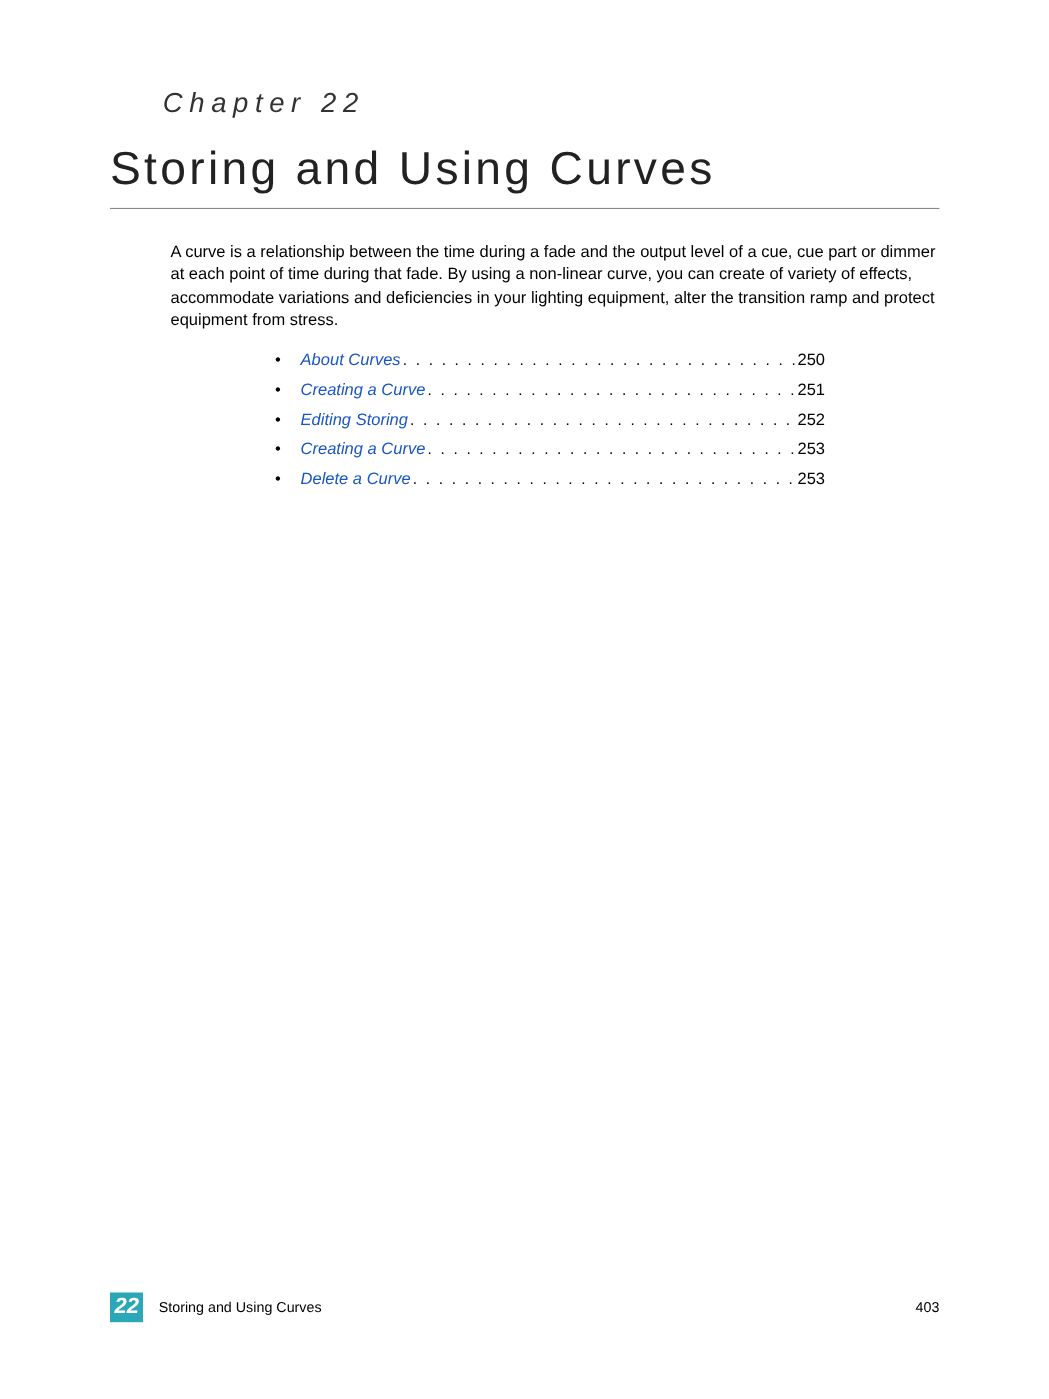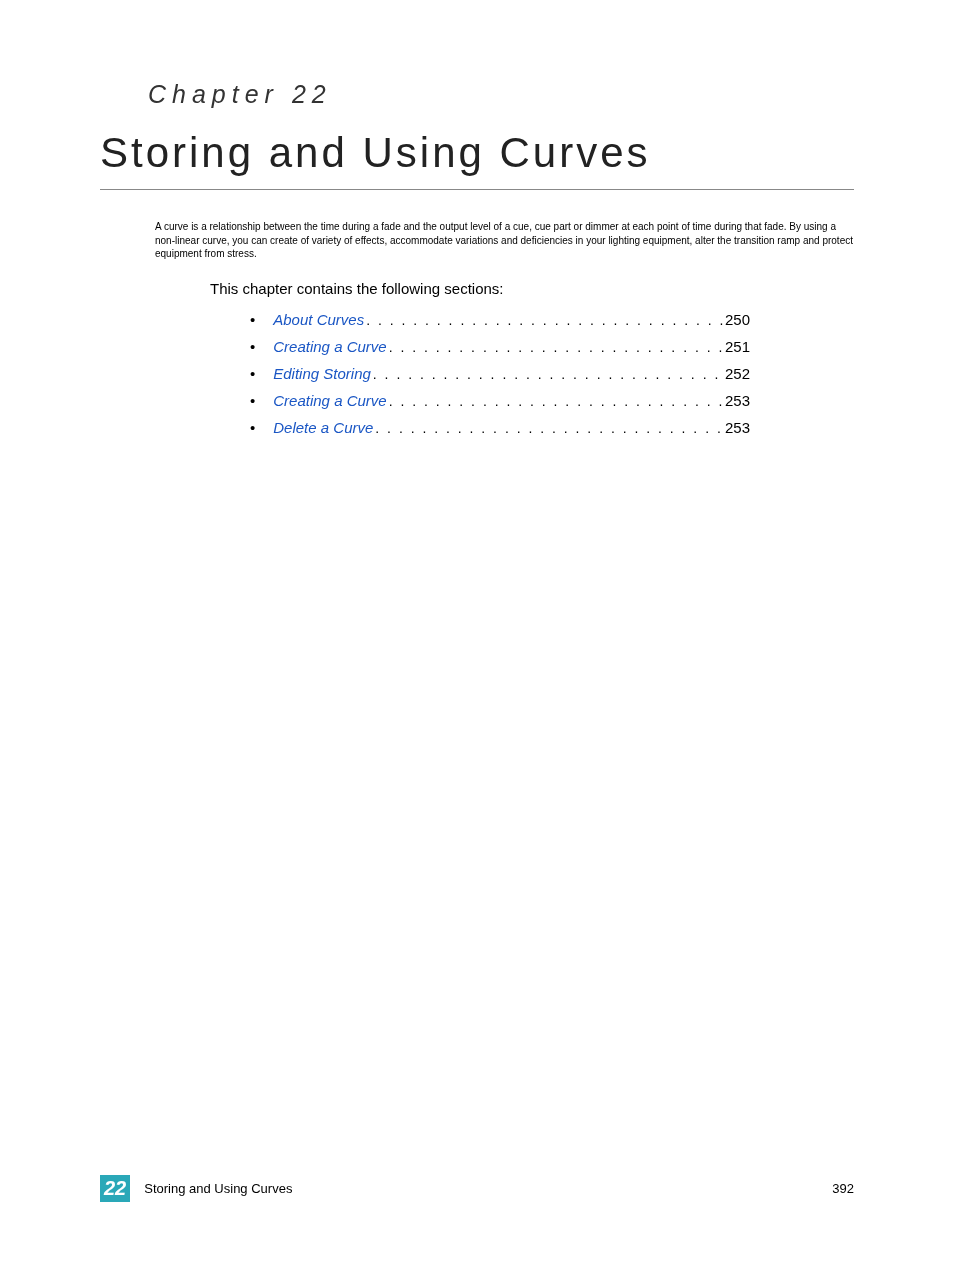--- a/index.html
+++ b/index.html
@@ -26,21 +26,21 @@
   .chapter-title {
     font-size: 42px;
     letter-spacing: 3px;
     color: #222;
     font-weight: 400;
     padding-bottom: 12px;
     border-bottom: 1px solid #888;
     margin-bottom: 30px;
   }
   .intro-para {
-    font-size: 10px;
+    font-size: 15px;
     line-height: 1.35;
     color: #000;
     margin: 0 0 18px 55px;
   }
   .sub-para {
     font-size: 15px;
     line-height: 1.35;
     color: #000;
     margin: 0 0 12px 110px;
   }
@@ -111,21 +111,20 @@
 </style>
 </head>
 <body>
 
 <div class="page">
 
   <div class="chapter-label">Chapter 22</div>
   <h1 class="chapter-title">Storing and Using Curves</h1>
 
   <p class="intro-para">A curve is a relationship between the time during a fade and the output level of a cue, cue part or dimmer at each point of time during that fade. By using a non-linear curve, you can create of variety of effects, accommodate variations and deficiencies in your lighting equipment, alter the transition ramp and protect equipment from stress.</p>
-  <p class="sub-para">This chapter contains the following sections:</p>
 
   <ul class="toc-list">
     <li class="toc-item">
       <span class="bullet">•</span>
       <a class="toc-link" href="#">About Curves</a>
       <span class="dots"></span>
       <span class="page-ref">250</span>
     </li>
     <li class="toc-item">
       <span class="bullet">•</span>
@@ -151,14 +150,14 @@
       <span class="dots"></span>
       <span class="page-ref">253</span>
     </li>
   </ul>
 
 </div>
 
 <div class="footer">
   <span class="chapter-badge">22</span>
   <span class="footer-title">Storing and Using Curves</span>
-  <span class="footer-page">392</span>
+  <span class="footer-page">403</span>
 </div>
 
 </body></html>

